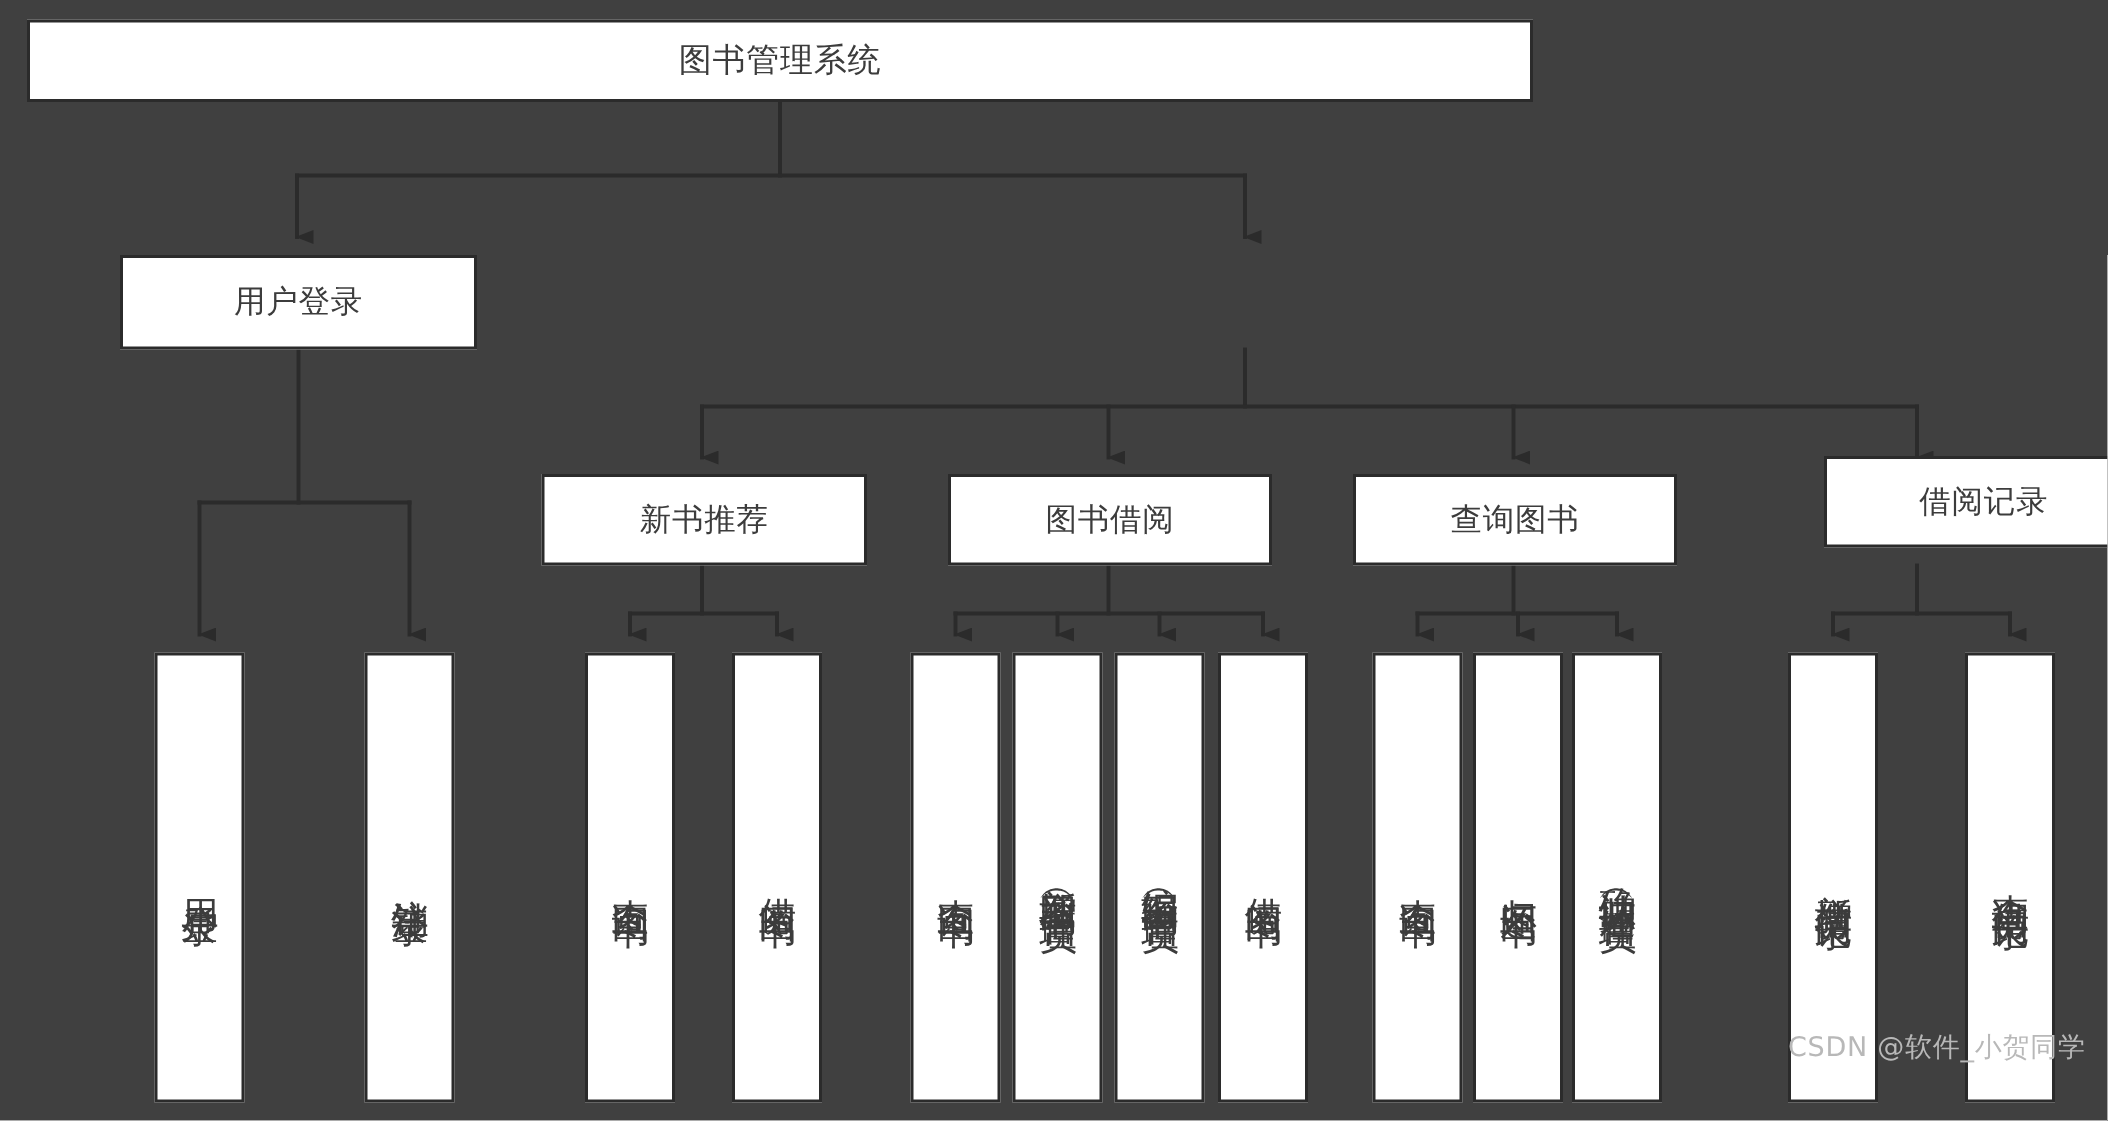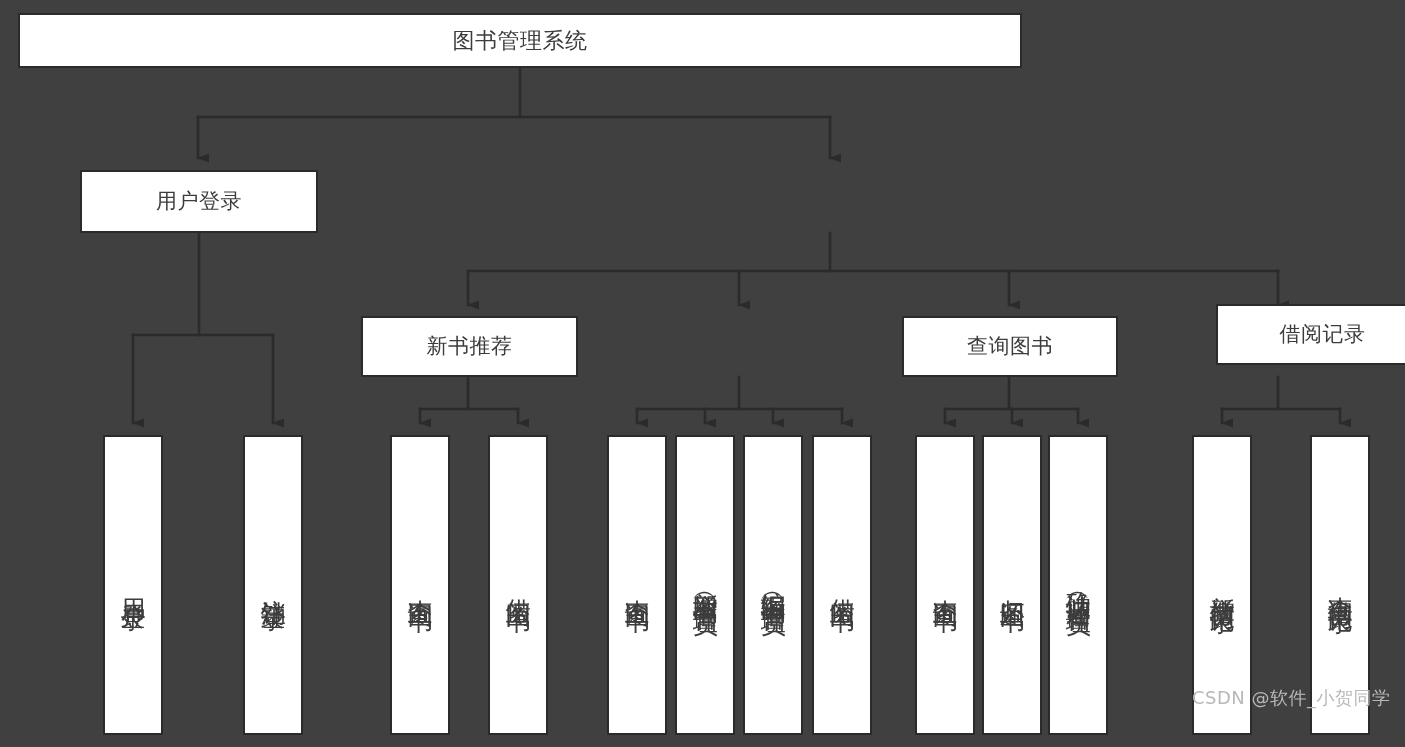--- a/index.html
+++ b/index.html
@@ -133,20 +133,23 @@
 
   <div class="node level1" style="left:80px; top:170px; width:238px; height:63px;">
     <span class="node-label">用户登录</span>
   </div>
 
 
   <div class="node level2" style="left:361px; top:316px; width:217px; height:61px;">
     <span class="node-label">新书推荐</span>
   </div>
 
+  <div class="node level2" style="left:632px; top:316px; width:216px; height:61px;">
+    <span class="node-label">图书借阅</span>
+  </div>
 
   <div class="node level2" style="left:902px; top:316px; width:216px; height:61px;">
     <span class="node-label">查询图书</span>
   </div>
 
   <div class="node level2" style="left:1172px; top:304px; width:213px; height:61px;margin-left:44px;">
     <span class="node-label">借阅记录</span>
   </div>
 
   <div class="node leaf" style="left:103px; top:435px; width:60px; height:300px;">

